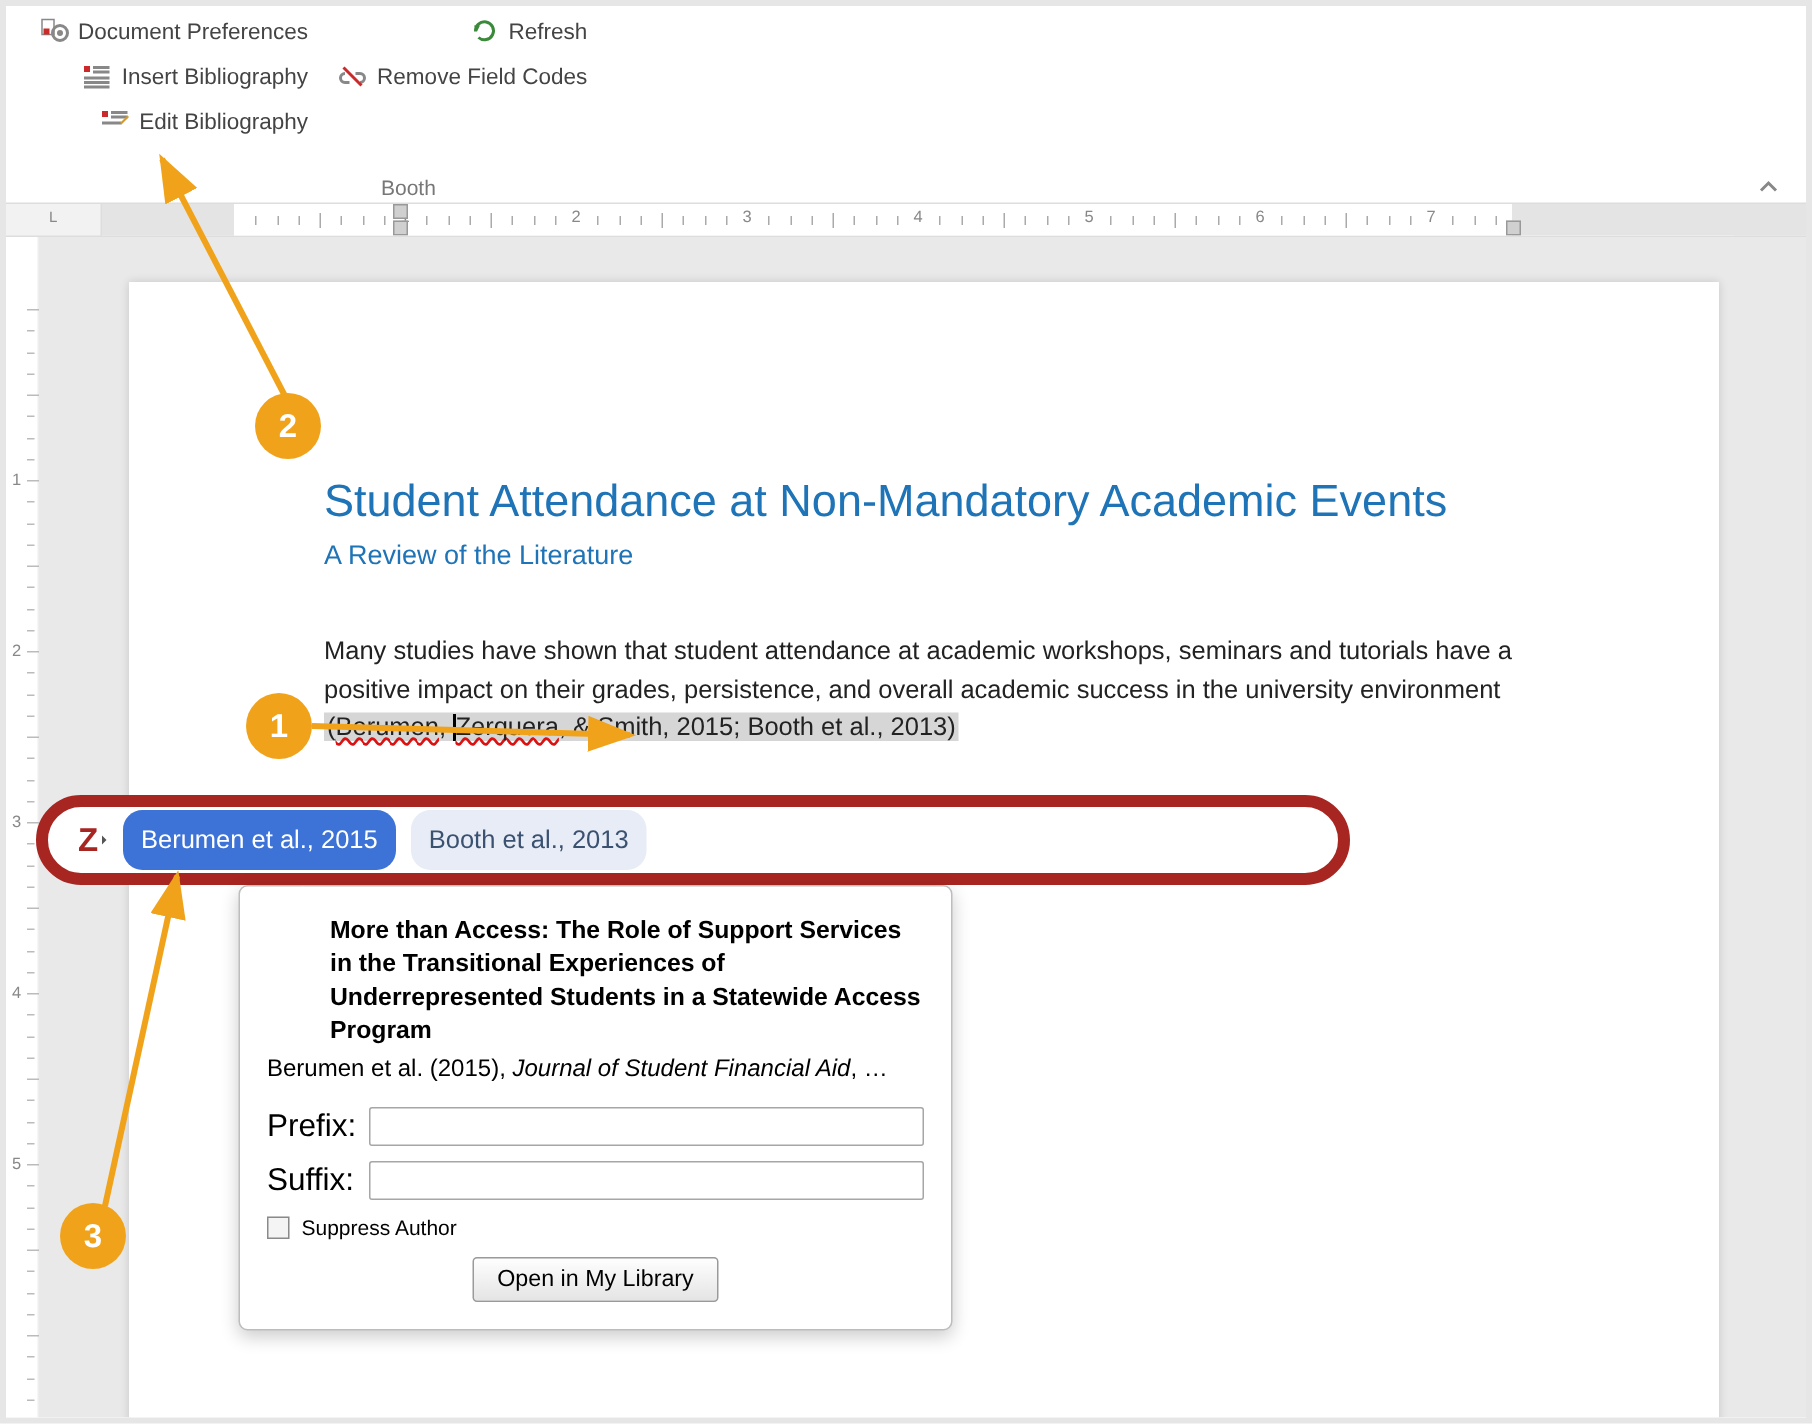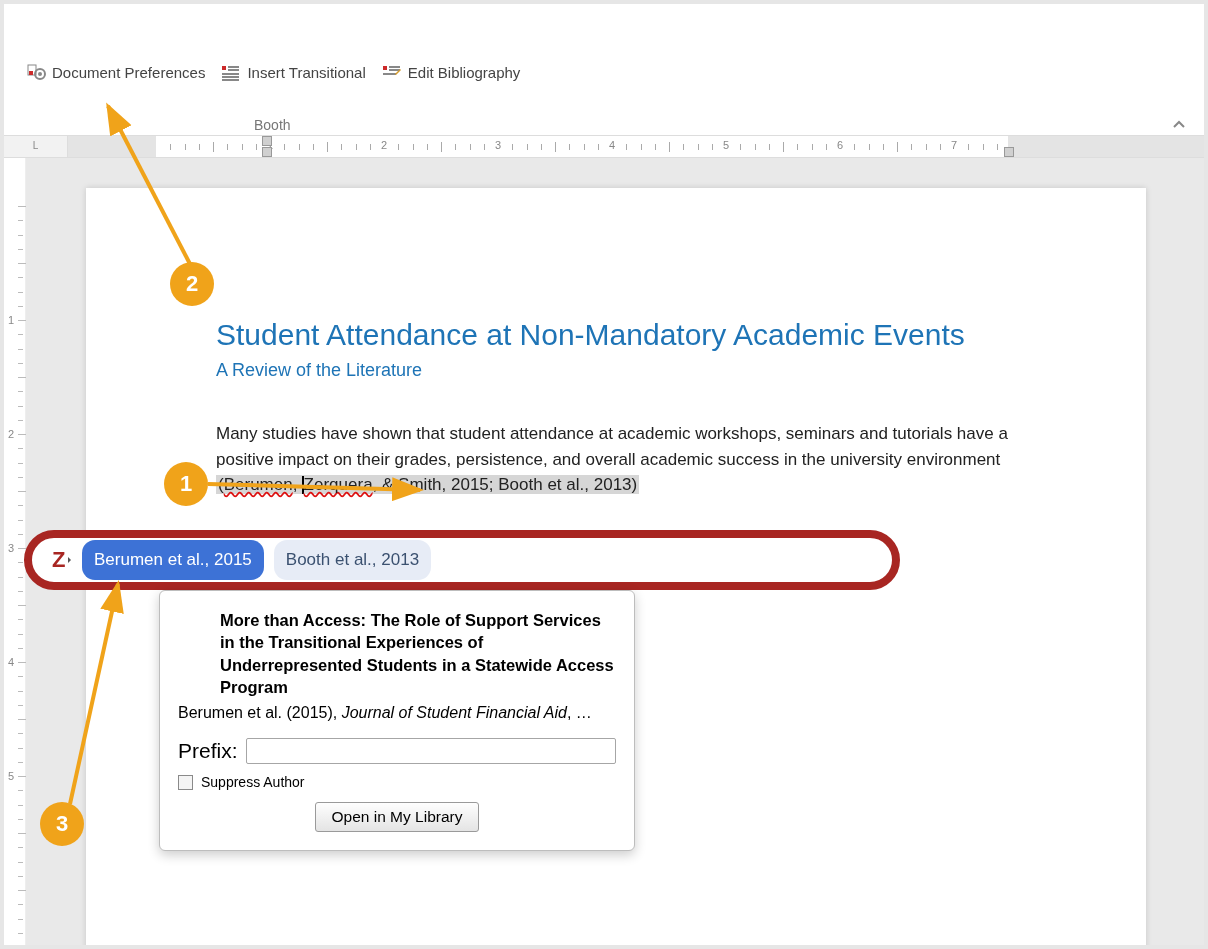--- a/index.html
+++ b/index.html
@@ -30,23 +30,24 @@
   line-height: 1.2;
   cursor: default;
 }
 .ribbon-group-big .big-icon {
   width: 40px;
   height: 40px;
   margin-bottom: 4px;
 }
 .ribbon-col {
   display: flex;
-  flex-direction: row;
+  flex-direction: column;
   gap: 8px;
   padding: 0 6px;
+  align-items: flex-end;
 }
 .ribbon-item {
   display: flex;
   align-items: center;
   gap: 6px;
   padding: 2px 4px;
   color: #444;
   font-size: 15px;
   cursor: default;
 }
@@ -373,34 +374,50 @@
     </div>
     <div class="ribbon-item">
       <svg class="small-icon" viewBox="0 0 20 18">
           <rect x="1" y="2" width="4" height="4" fill="#cc2a2a"></rect>
           <line x1="7" y1="3" x2="18" y2="3" stroke="#888" stroke-width="2"></line>
           <line x1="7" y1="6" x2="18" y2="6" stroke="#888" stroke-width="2"></line>
           <line x1="1" y1="10" x2="18" y2="10" stroke="#888" stroke-width="2"></line>
           <line x1="1" y1="13" x2="18" y2="13" stroke="#888" stroke-width="2"></line>
           <line x1="1" y1="16" x2="18" y2="16" stroke="#888" stroke-width="2"></line>
         </svg>
-      <span>Insert Transitional</span>
+      <span>Insert Bibliography</span>
     </div>
     <div class="ribbon-item">
       <svg class="small-icon" viewBox="0 0 20 18">
           <rect x="1" y="2" width="4" height="4" fill="#cc2a2a"></rect>
           <line x1="7" y1="3" x2="18" y2="3" stroke="#888" stroke-width="2"></line>
           <line x1="7" y1="6" x2="18" y2="6" stroke="#888" stroke-width="2"></line>
           <line x1="1" y1="10" x2="14" y2="10" stroke="#888" stroke-width="2"></line>
           <polygon points="13,10 18,5 19,6 14,11" fill="#d49a2a"></polygon>
         </svg>
       <span>Edit Bibliography</span>
     </div>
   </div>
 
+  <div class="ribbon-col">
+    <div class="ribbon-item">
+      <svg class="small-icon" viewBox="0 0 20 18">
+          <path d="M4 9a6 6 0 1 1 2 4" fill="none" stroke="#3a8a3a" stroke-width="2"></path>
+          <polygon points="3,5 7,5 5,9" fill="#3a8a3a"></polygon>
+        </svg>
+      <span>Refresh</span>
+    </div>
+    <div class="ribbon-item">
+      <svg class="small-icon" viewBox="0 0 20 18">
+          <path d="M5 7a3 3 0 0 0 0 6h3M15 13a3 3 0 0 0 0-6h-3" fill="none" stroke="#888" stroke-width="2"></path>
+          <line x1="4" y1="3" x2="16" y2="15" stroke="#cc2a2a" stroke-width="2"></line>
+        </svg>
+      <span>Remove Field Codes</span>
+    </div>
+  </div>
 </div>
 <div class="ribbon-label">Booth</div>
 <div class="collapse-chevron">
   <svg width="14" height="10" viewBox="0 0 14 10">
       <polyline points="2,8 7,3 12,8" fill="none" stroke="#888" stroke-width="2"></polyline>
     </svg>
 </div>
 
 <div class="ruler-wrap">
   <div class="corner">L</div>
@@ -572,20 +589,24 @@
 
 <div class="popover">
   <div class="pop-title">More than Access: The Role of Support Services in the Transitional Experiences of Underrepresented Students in a Statewide Access Program</div>
   <div class="pop-meta">
     <span>Berumen et al. (2015), </span><span class="ital">Journal of Student Financial Aid</span><span>, …</span>
   </div>
   <div class="pop-row">
     <label>Prefix:</label>
     <input class="pop-input" style="">
   </div>
+  <div class="pop-row">
+    <label>Suffix:</label>
+    <input class="pop-input" style="">
+  </div>
   <div class="pop-check-row">
     <div class="pop-check"></div>
     <span>Suppress Author</span>
   </div>
   <button class="pop-btn">Open in My Library</button>
 </div>
 
 <div class="callout" style="left:160px; top:458px;">1</div>
 <div class="callout" style="left:166px; top:258px;">2</div>
 <div class="callout" style="left:36px; top:798px;">3</div>

